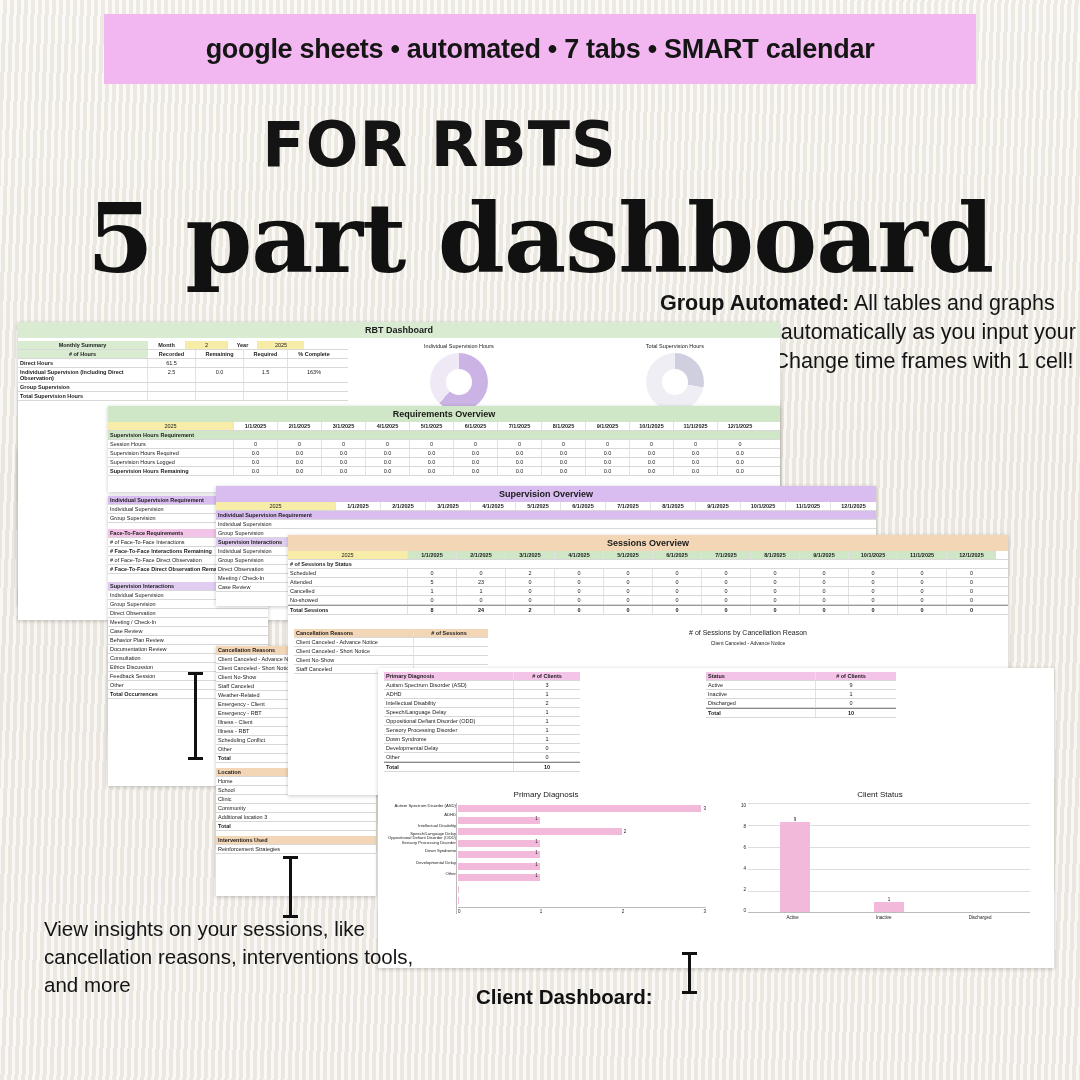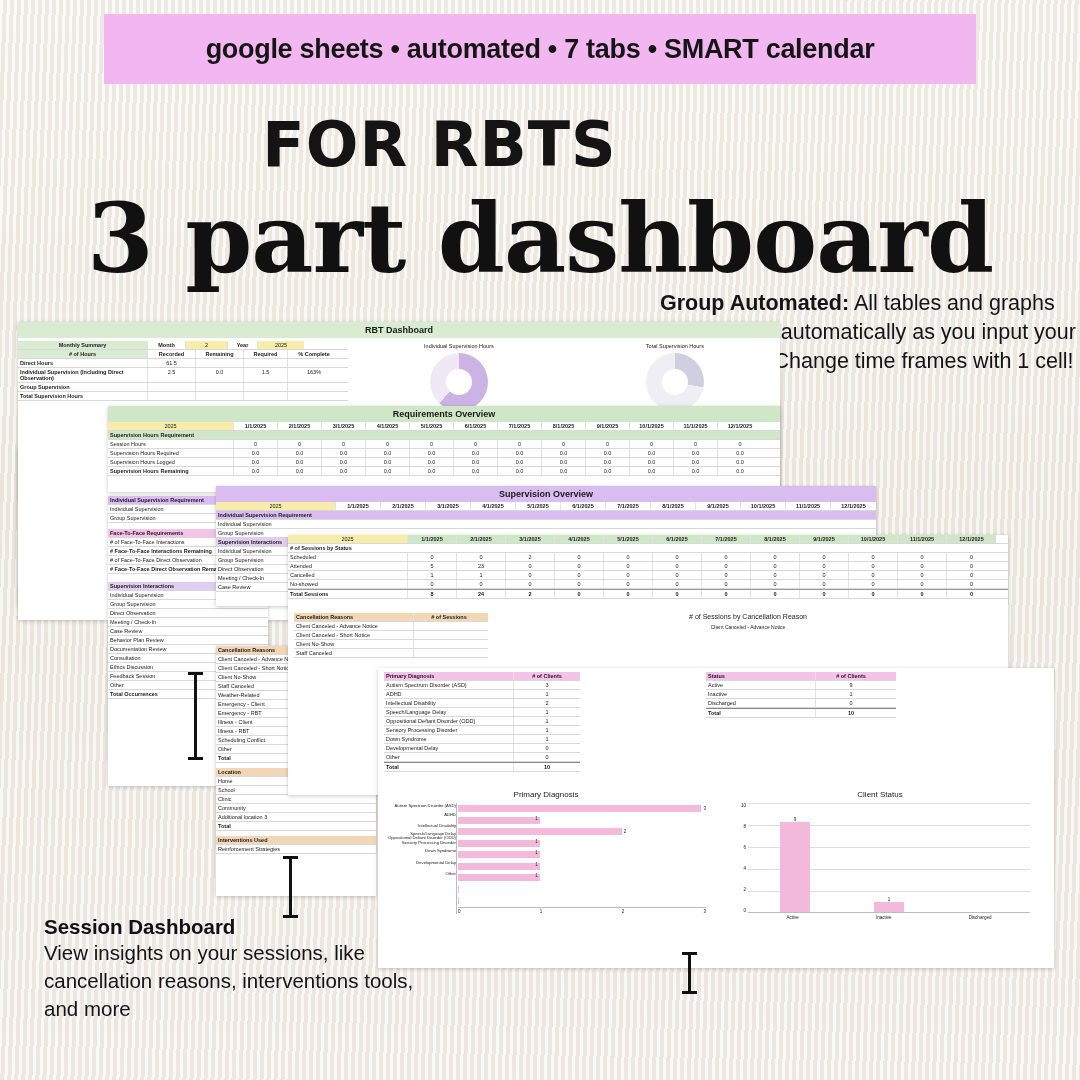--- a/index.html
+++ b/index.html
@@ -118,21 +118,21 @@
 </head>
 <body>
 
 <div class="bg-tex"></div>
 
 <div class="banner">
   <div class="banner-text">google sheets • automated • 7 tabs • SMART calendar</div>
 </div>
 
 <div class="for-rbts">FOR RBTS</div>
-<div class="headline">3 part dashboard</div>
+<div class="headline">5 part dashboard</div>
 
 <div class="blurb">
   <b>Group Automated:</b><span> All tables and graphs are updated automatically as you input your hours data. Change time frames with 1 cell!</span>
 </div>
 
 <div class="sheet" id="left-sheet">
   <div class="row blue bold bd-b">
     <div class="cell ctr" style="width:100%"># of Occurrences</div>
   </div>
   <div class="row bd-b">
@@ -498,20 +498,21 @@
     </div>
   <div class="row orange bold bd-b" style="margin-top:5px">
     <div class="cell" style="width:100%">Interventions Used</div>
   </div>
   <div class="row bd-b">
       <div class="cell" style="width:100%">Reinforcement Strategies</div>
     </div>
 </div>
 
 <div class="sheet" id="ses-overview">
+  <div class="title-bar">Sessions Overview</div>
   <div class="row bd-b">
     <div class="cell yellow ctr bd-r" style="width:120px">2025</div>
     <div class="cell greenhdr bold ctr bd-r" style="width:49px">1/1/2025</div>
     <div class="cell greenhdr bold ctr bd-r" style="width:49px">2/1/2025</div>
     <div class="cell greenhdr bold ctr bd-r" style="width:49px">3/1/2025</div>
     <div class="cell greenhdr bold ctr bd-r" style="width:49px">4/1/2025</div>
     <div class="cell greenhdr bold ctr bd-r" style="width:49px">5/1/2025</div>
     <div class="cell greenhdr bold ctr bd-r" style="width:49px">6/1/2025</div>
     <div class="cell greenhdr bold ctr bd-r" style="width:49px">7/1/2025</div>
     <div class="cell greenhdr bold ctr bd-r" style="width:49px">8/1/2025</div>
@@ -808,19 +809,19 @@
     </div>
   </div>
 </div>
 
 <div class="vrule" style="left:194px; top:672px; height:88px;"></div>
 <div style="position:absolute; left:18px; top:708px; width:250px;">
 </div>
 
 <div class="vrule" style="left:289px; top:856px; height:62px;"></div>
 <div style="position:absolute; left:44px; top:915px; width:400px;">
-  <div class="callout-title">Session Dashboard</div>
   <div class="callout-body">View insights on your sessions, like cancellation reasons, interventions tools, and more</div>
 </div>
 
 <div class="vrule" style="left:688px; top:952px; height:42px;"></div>
 <div style="position:absolute; left:476px; top:985px; width:592px;">
+  <div class="callout-title">Client Dashboard:</div>
 </div>
 
 </body></html>

